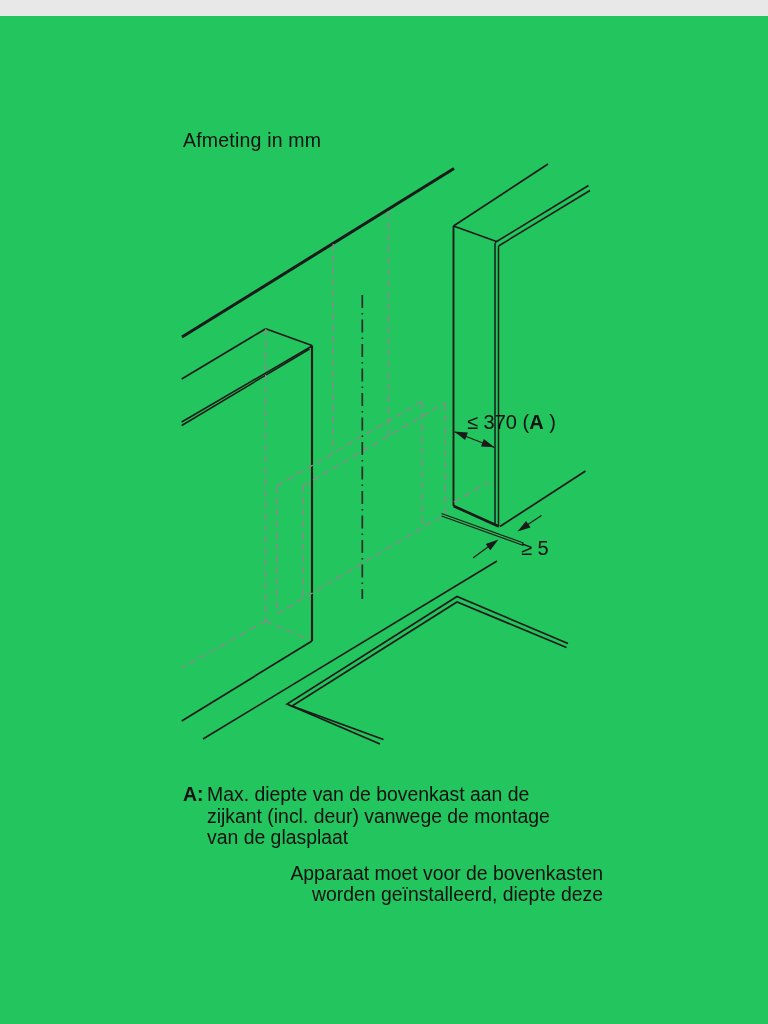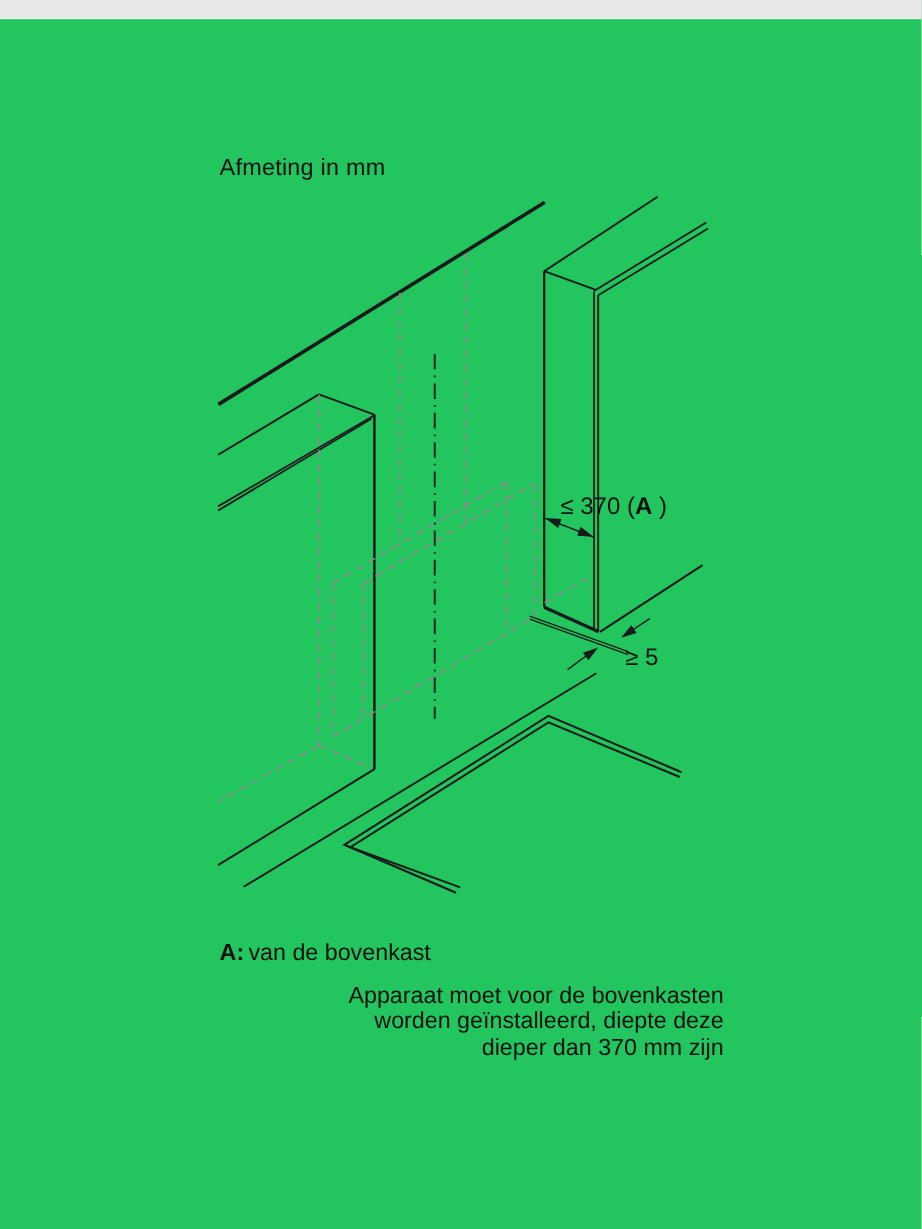--- a/index.html
+++ b/index.html
@@ -119,23 +119,24 @@
 
   <div id="dim-depth-label" class="abs dim-label">
     <span>≤ 370 (</span><span class="bold">A</span><span> )</span>
   </div>
   <div id="dim-gap-label" class="abs dim-label">≥ 5</div>
 
   <div id="legend" class="abs">
     <div class="row">
       <div class="key">A:</div>
       <div>
-        <div class="tline">van de bovenkast</div>
+        <div class="tline">Max. diepte van de bovenkast aan de</div>
+        <div class="tline">zijkant (incl. deur) vanwege de montage</div>
+        <div class="tline">van de glasplaat</div>
       </div>
     </div>
     <div class="para2">
       <div class="tline">Apparaat moet voor de bovenkasten</div>
       <div class="tline">worden geïnstalleerd, diepte deze</div>
-      <div class="tline">dieper dan 370 mm zijn</div>
     </div>
   </div>
 
 </div>
 
 </body></html>

